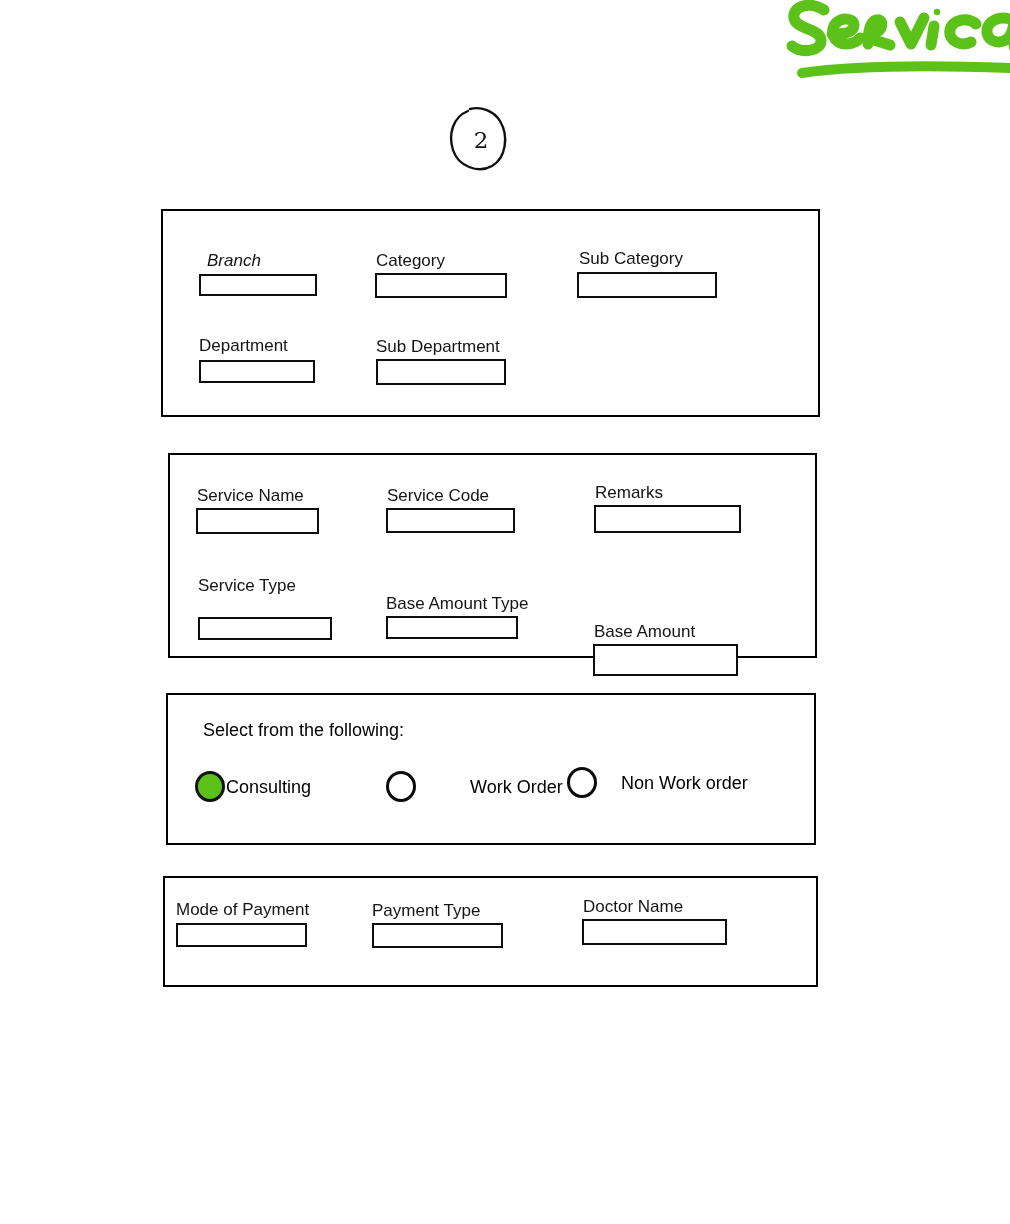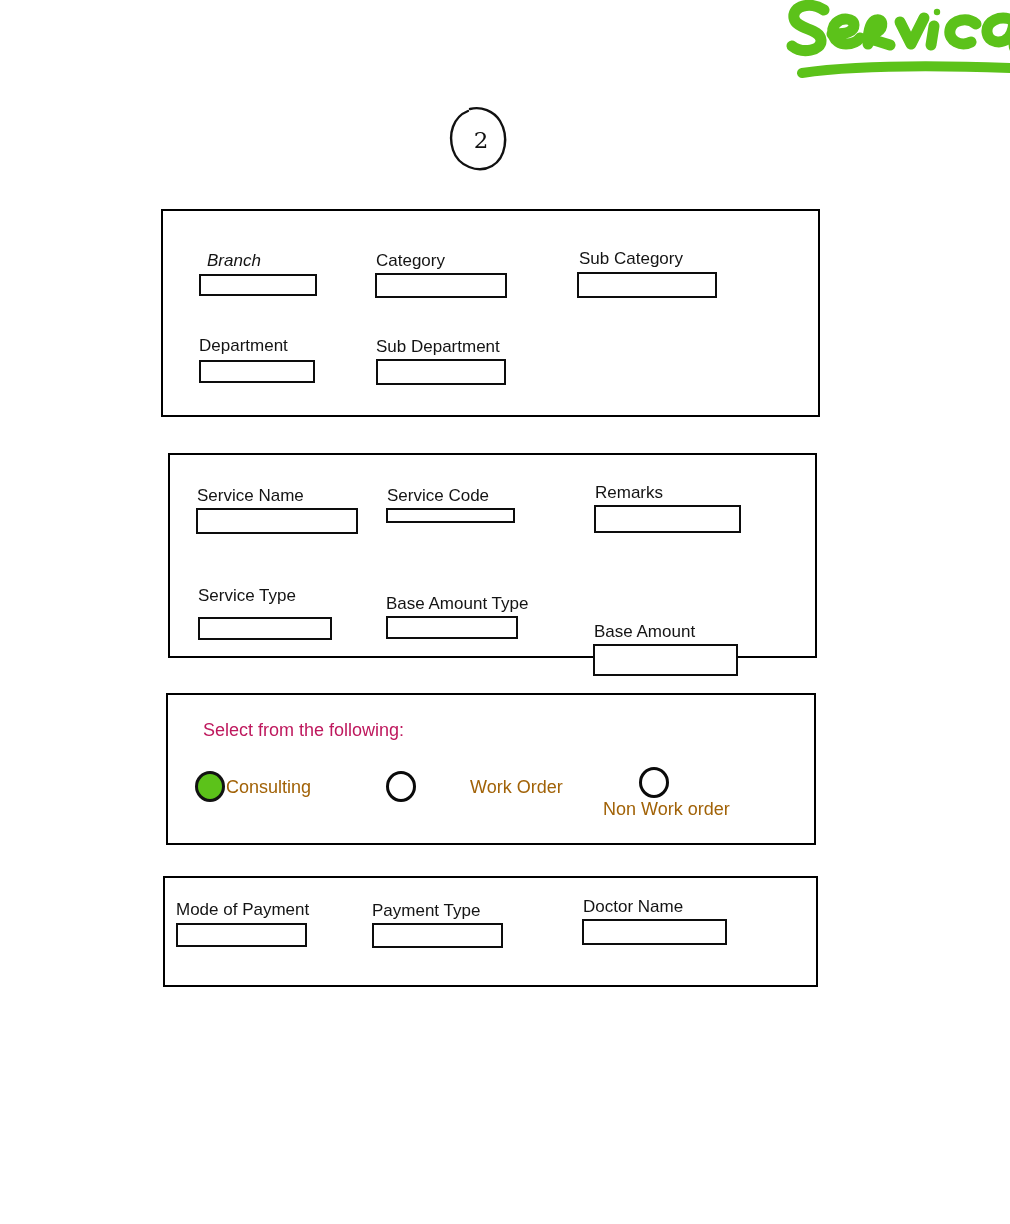--- a/index.html
+++ b/index.html
@@ -91,49 +91,49 @@
   #field-category        { left: 212px; top:  62px; width: 132px; height: 25px; }
   #field-category .field-label   { left: 1px; }
   #field-sub-category    { left: 414px; top:  61px; width: 140px; height: 26px; }
   #field-sub-category .field-label { left: 2px; margin-bottom: 3px; }
   #field-department      { left:  36px; top: 149px; width: 116px; height: 23px; }
   #field-department .field-label { left: 0px; margin-bottom: 4px; }
   #field-sub-department  { left: 213px; top: 148px; width: 130px; height: 26px; }
   #field-sub-department .field-label { left: 0px; }
 
   
-  #field-service-name    { left:  26px; top:  53px; width: 162px; height: 26px; border-radius: 10px; }
+  #field-service-name    { left:  26px; top:  53px; width: 123px; height: 26px; border-radius: 10px; }
   #field-service-name .field-label { left: 1px; }
-  #field-service-code    { left: 216px; top:  53px; width: 129px; height: 15px; }
+  #field-service-code    { left: 216px; top:  53px; width: 129px; height: 25px; }
   #field-service-code .field-label { left: 1px; }
   #field-remarks         { left: 424px; top:  50px; width: 147px; height: 28px; }
   #field-remarks .field-label { left: 1px; }
   #field-service-type    { left:  28px; top: 162px; width: 134px; height: 23px; }
-  #field-service-type .field-label { left: 0px; margin-bottom: 11px; }
+  #field-service-type .field-label { left: 0px; margin-bottom: 21px; }
   #field-base-amount-type{ left: 216px; top: 161px; width: 132px; height: 23px; border-radius: 9px; }
   #field-base-amount-type .field-label { left: 0px; }
   #field-base-amount     { left: 423px; top: 157px; width: 145px; height: 32px; margin-top: 32px; }
   #field-base-amount .field-label { left: 1px; }
 
   
   #field-mode-of-payment { left:  11px; top:  45px; width: 131px; height: 24px; }
   #field-mode-of-payment .field-label { left: 0px; margin-bottom: 3px; }
   #field-payment-type    { left: 207px; top:  45px; width: 131px; height: 25px; }
   #field-payment-type .field-label { left: 0px; }
   #field-doctor-name     { left: 417px; top:  41px; width: 145px; height: 26px; }
   #field-doctor-name .field-label { left: 1px; }
 
   
   .selection-prompt {
     position: absolute;
     left: 35px;
     top: 24px;
     font-size: 18px;
     line-height: 22px;
-    color: #be185d;
+    color: #000000;
     white-space: nowrap;
   }
   .radio-option {
     position: absolute;
     display: flex;
     align-items: center;
   }
   .radio-mark {
     width: 30px;
     height: 31px;
@@ -143,28 +143,28 @@
     background: #ffffff;
     flex: 0 0 auto;
   }
   .radio-option.selected .radio-mark {
     background: #5cc21a;
     border-color: #121212;
   }
   .radio-label {
     font-size: 18px;
     line-height: 22px;
-    color: #a16207;
+    color: #000000;
     white-space: nowrap;
   }
   #radio-consulting      { left:  27px; top: 76px; }
   #radio-consulting .radio-label { margin-left: 1px; }
   #radio-work-order      { left: 218px; top: 76px; gap: 44px; }
   #radio-work-order .radio-label { margin-left: 10px; }
-  #radio-non-work-order  { left: 411px; top: 72px; flex-direction: column; }
+  #radio-non-work-order  { left: 399px; top: 72px; }
   #radio-non-work-order .radio-label { margin-left: 24px; font-size: 18px; }
 </style>
 </head>
 <body>
 
 <div class="handwritten-title">
   <svg width="260" height="105" viewBox="0 0 260 105" xmlns="http://www.w3.org/2000/svg" aria-hidden="true">
     <g fill="none" stroke="#5cc21a" stroke-width="11" stroke-linecap="round" stroke-linejoin="round">
 
       <path d="M44 22 C 30 13, 12 18, 14 30 C 16 42, 40 40, 41 52 C 42 63, 22 66, 12 58"></path>

